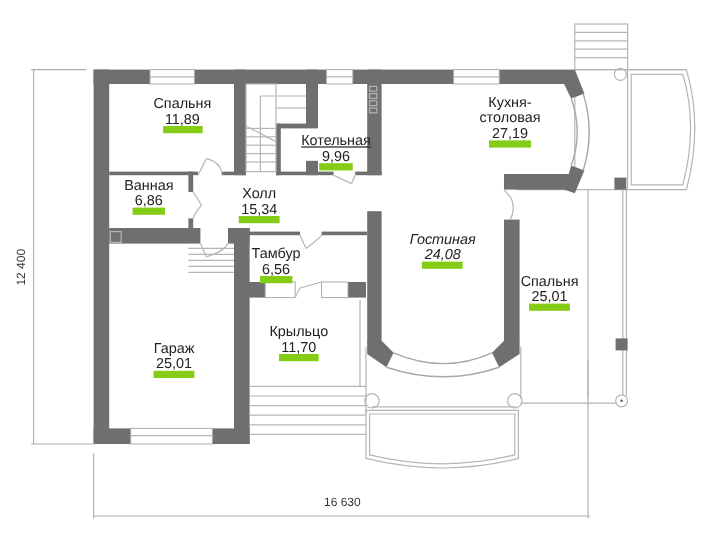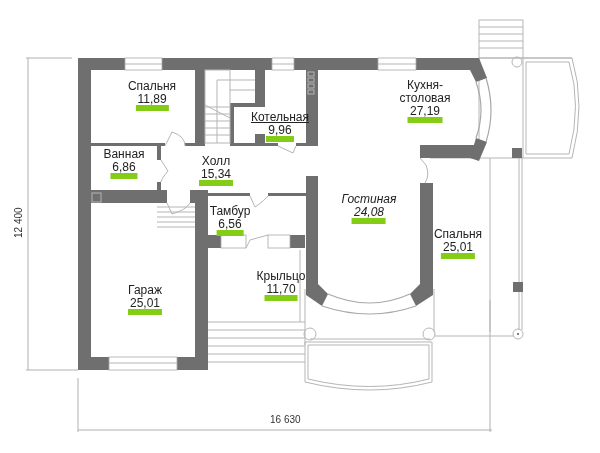--- a/index.html
+++ b/index.html
@@ -227,19 +227,19 @@
 <div class="room-label" style="left:458px; top:228px;">
   <div>Спальня</div>
   <div class="area">25,01</div>
 </div>
 
 <div class="room-label" style="left:145px; top:284px;">
   <div>Гараж</div>
   <div class="area">25,01</div>
 </div>
 
-<div class="room-label" style="left:249px; top:270px;margin-left:32px;">
+<div class="room-label" style="left:249px; top:270px;">
   <div>Крыльцо</div>
   <div class="area">11,70</div>
 </div>
 
 <div class="dim-text" style="left:270px; top:414px;">16 630</div>
 <div class="dim-text dim-vert" style="left:13px; top:238px;">12 400</div>
 
 </body></html>

